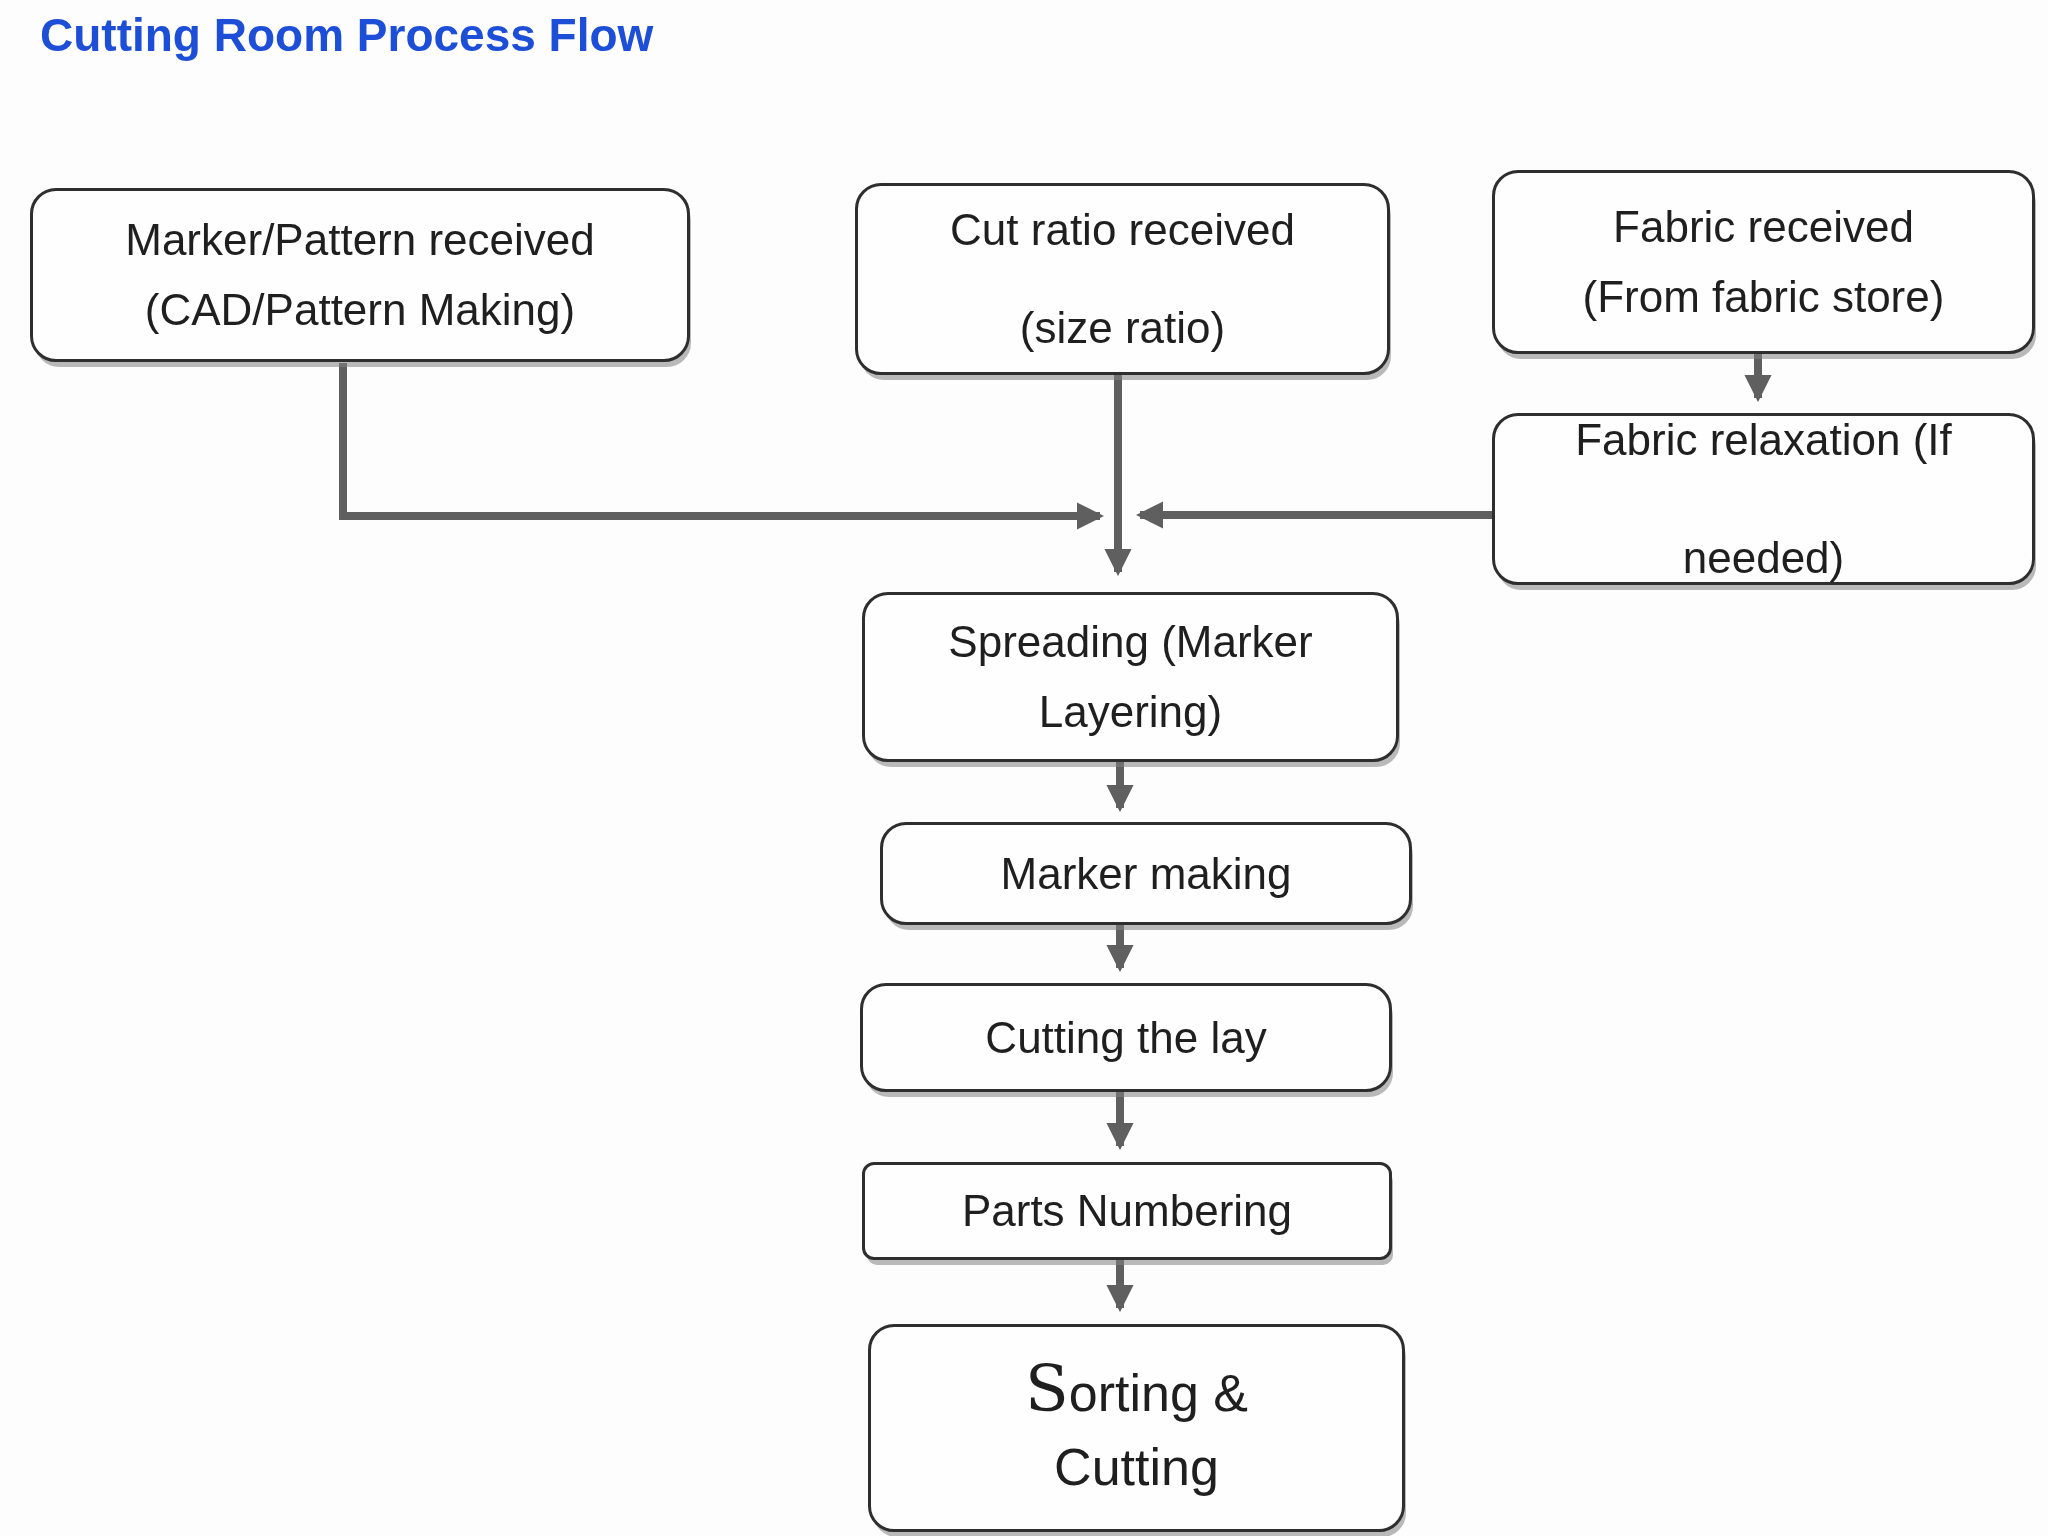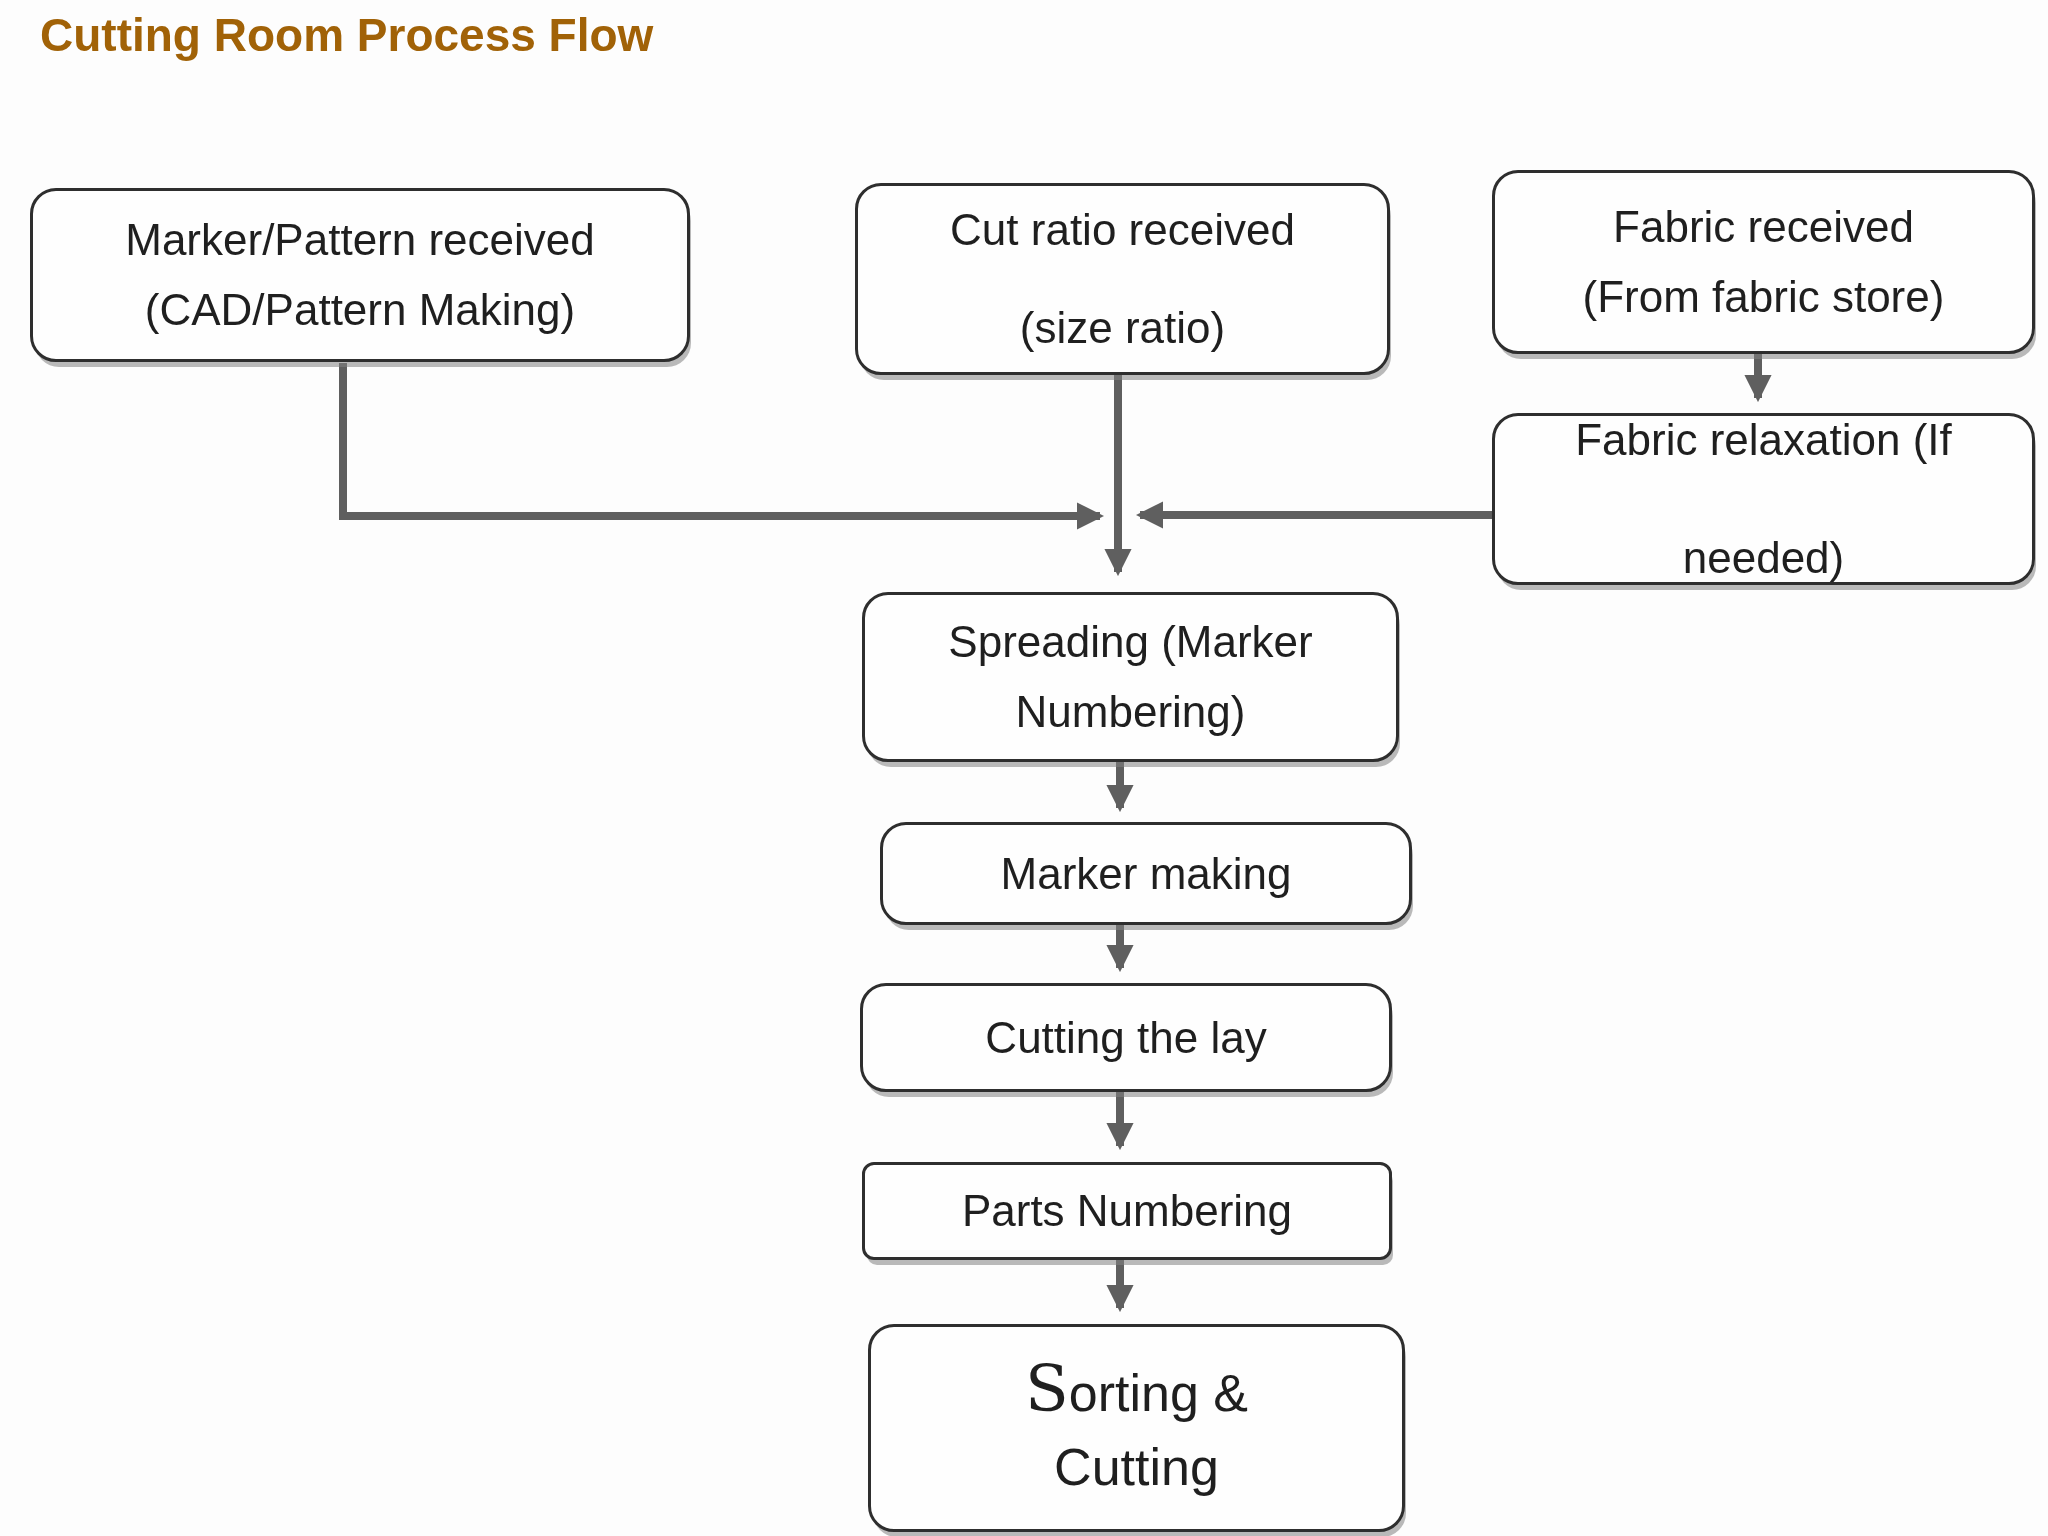--- a/index.html
+++ b/index.html
@@ -10,21 +10,21 @@
     font-family:"Liberation Sans", sans-serif;
     color:#1f1f1f;
     overflow:hidden;
   }
   .page-title{
     position:absolute;
     left:40px;top:8px;
     font-size:46px;
     font-weight:bold;
     letter-spacing:0px;
-    color:#a16207;
+    color:#1d4ed8;
   }
   .edge-layer{position:absolute;left:0;top:0;}
   .edge{stroke:#5f5f5f;stroke-width:8;fill:none;}
   .node{
     position:absolute;
     background:#fefefe;
     border:3px solid #2e2e2e;
     border-radius:26px;
     box-shadow:3px 7px 0 -2px rgba(130,130,130,0.55);
     display:flex;
@@ -91,21 +91,21 @@
     <span class="line">(From fabric store)</span>
   </div>
 
   <div class="node" style="left:1492px;top:413px;width:543px;height:172px;gap:48px;">
     <span class="line">Fabric relaxation (If</span>
     <span class="line">needed)</span>
   </div>
 
   <div class="node" style="left:862px;top:592px;width:537px;height:170px;">
     <span class="line">Spreading (Marker</span>
-    <span class="line">Numbering)</span>
+    <span class="line">Layering)</span>
   </div>
 
   <div class="node" style="left:860px;top:822px;width:532px;height:103px;margin-left:20px;">
     <span class="line">Marker making</span>
   </div>
 
   <div class="node" style="left:860px;top:983px;width:532px;height:109px;">
     <span class="line">Cutting the lay</span>
   </div>
 

